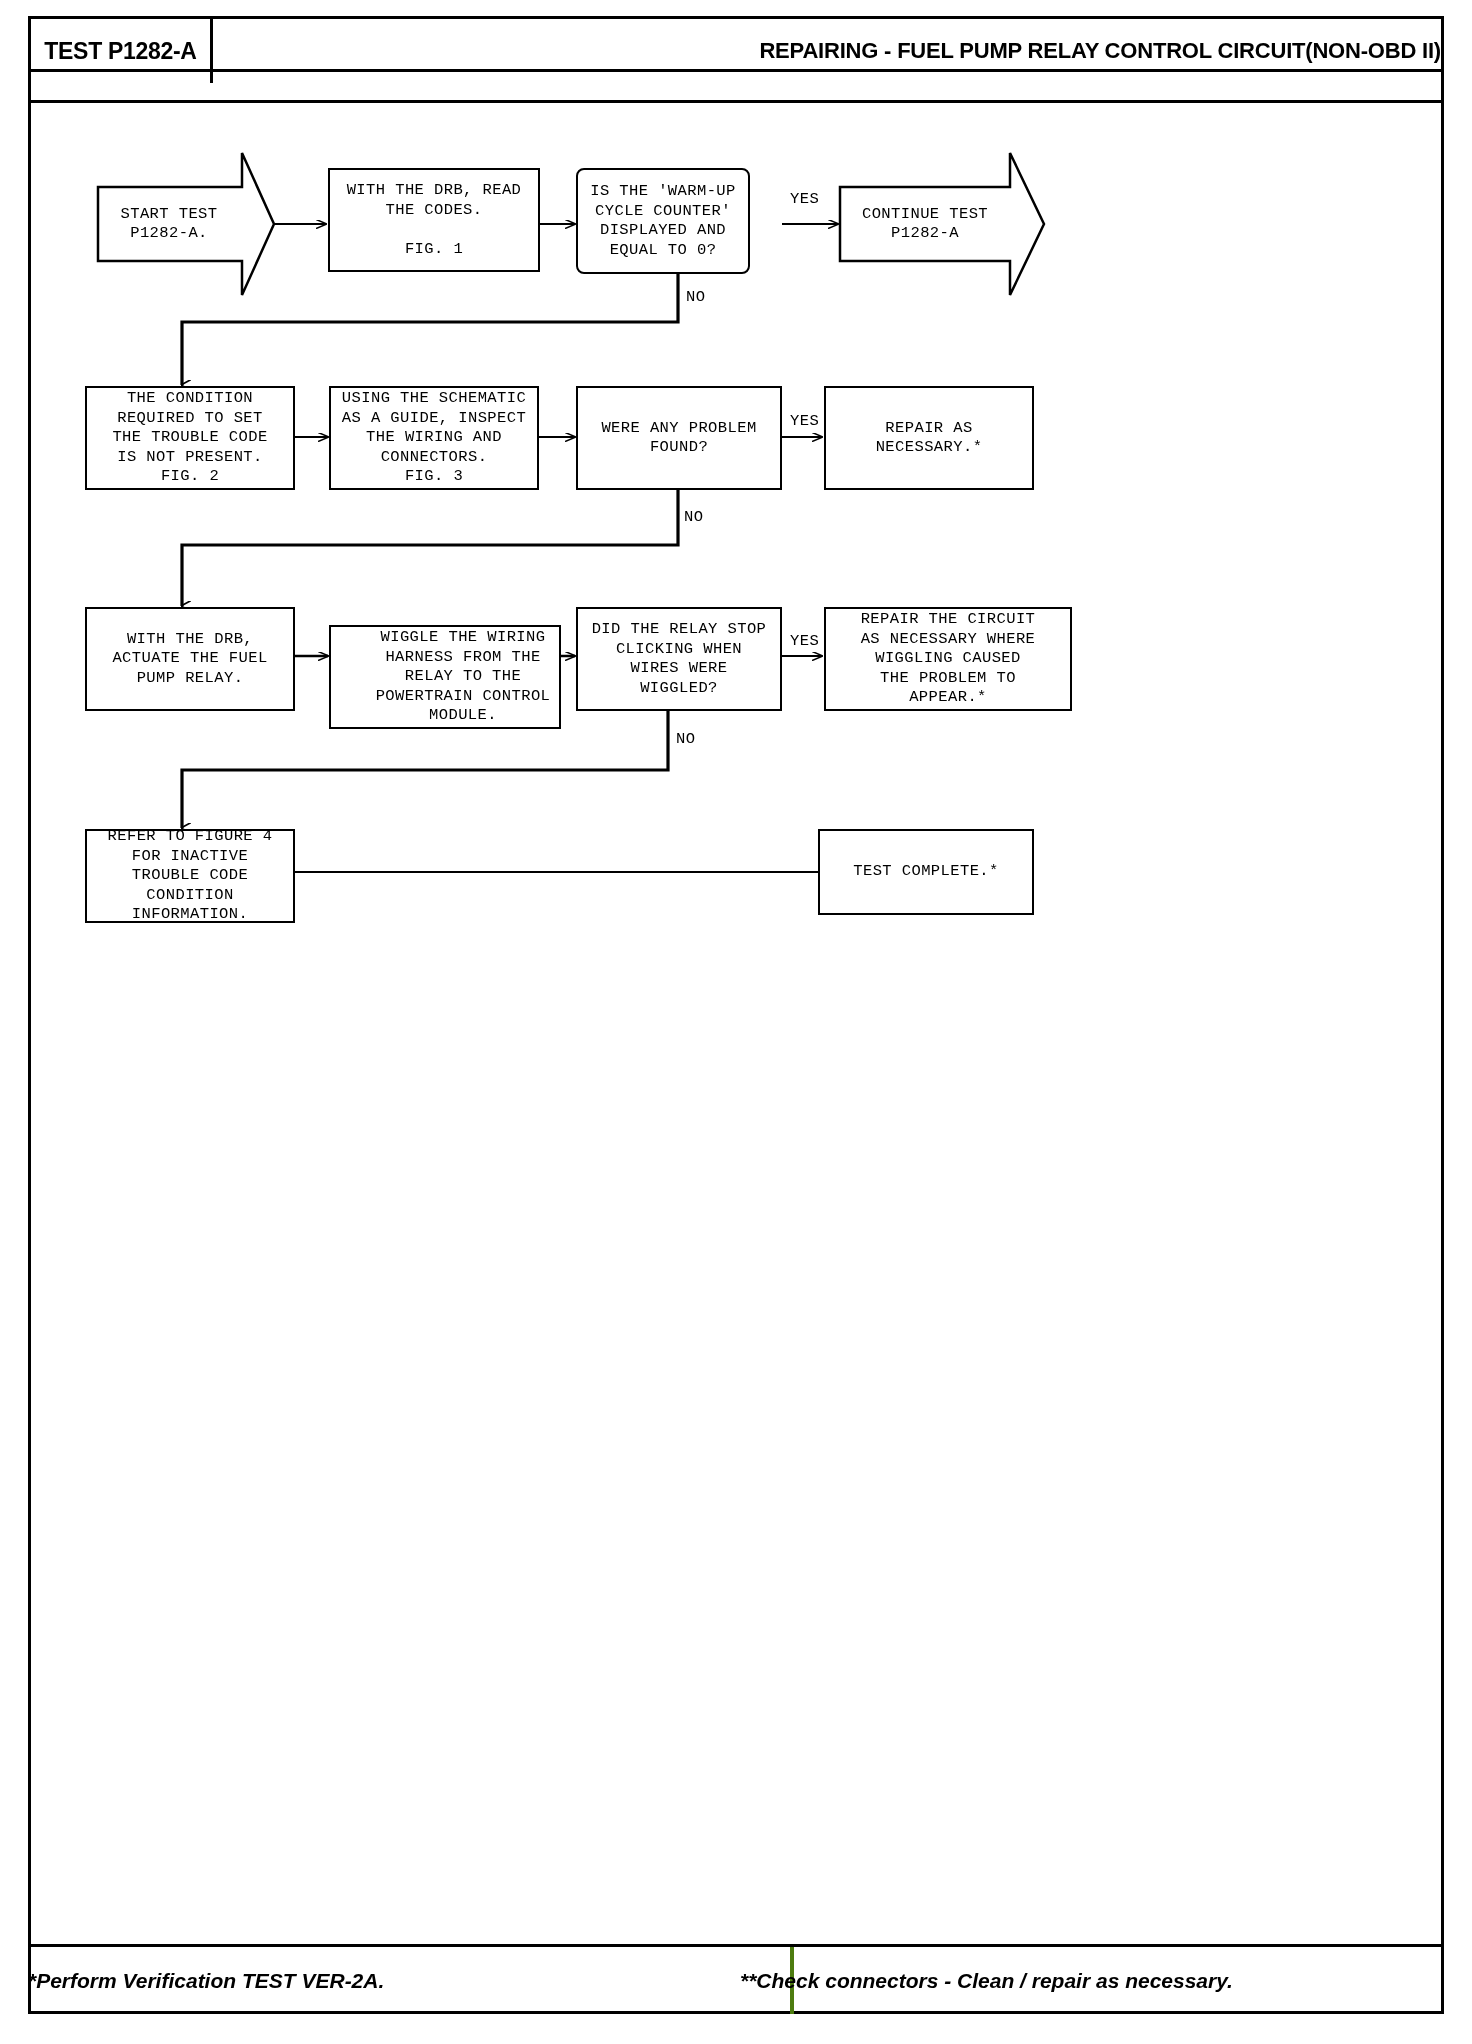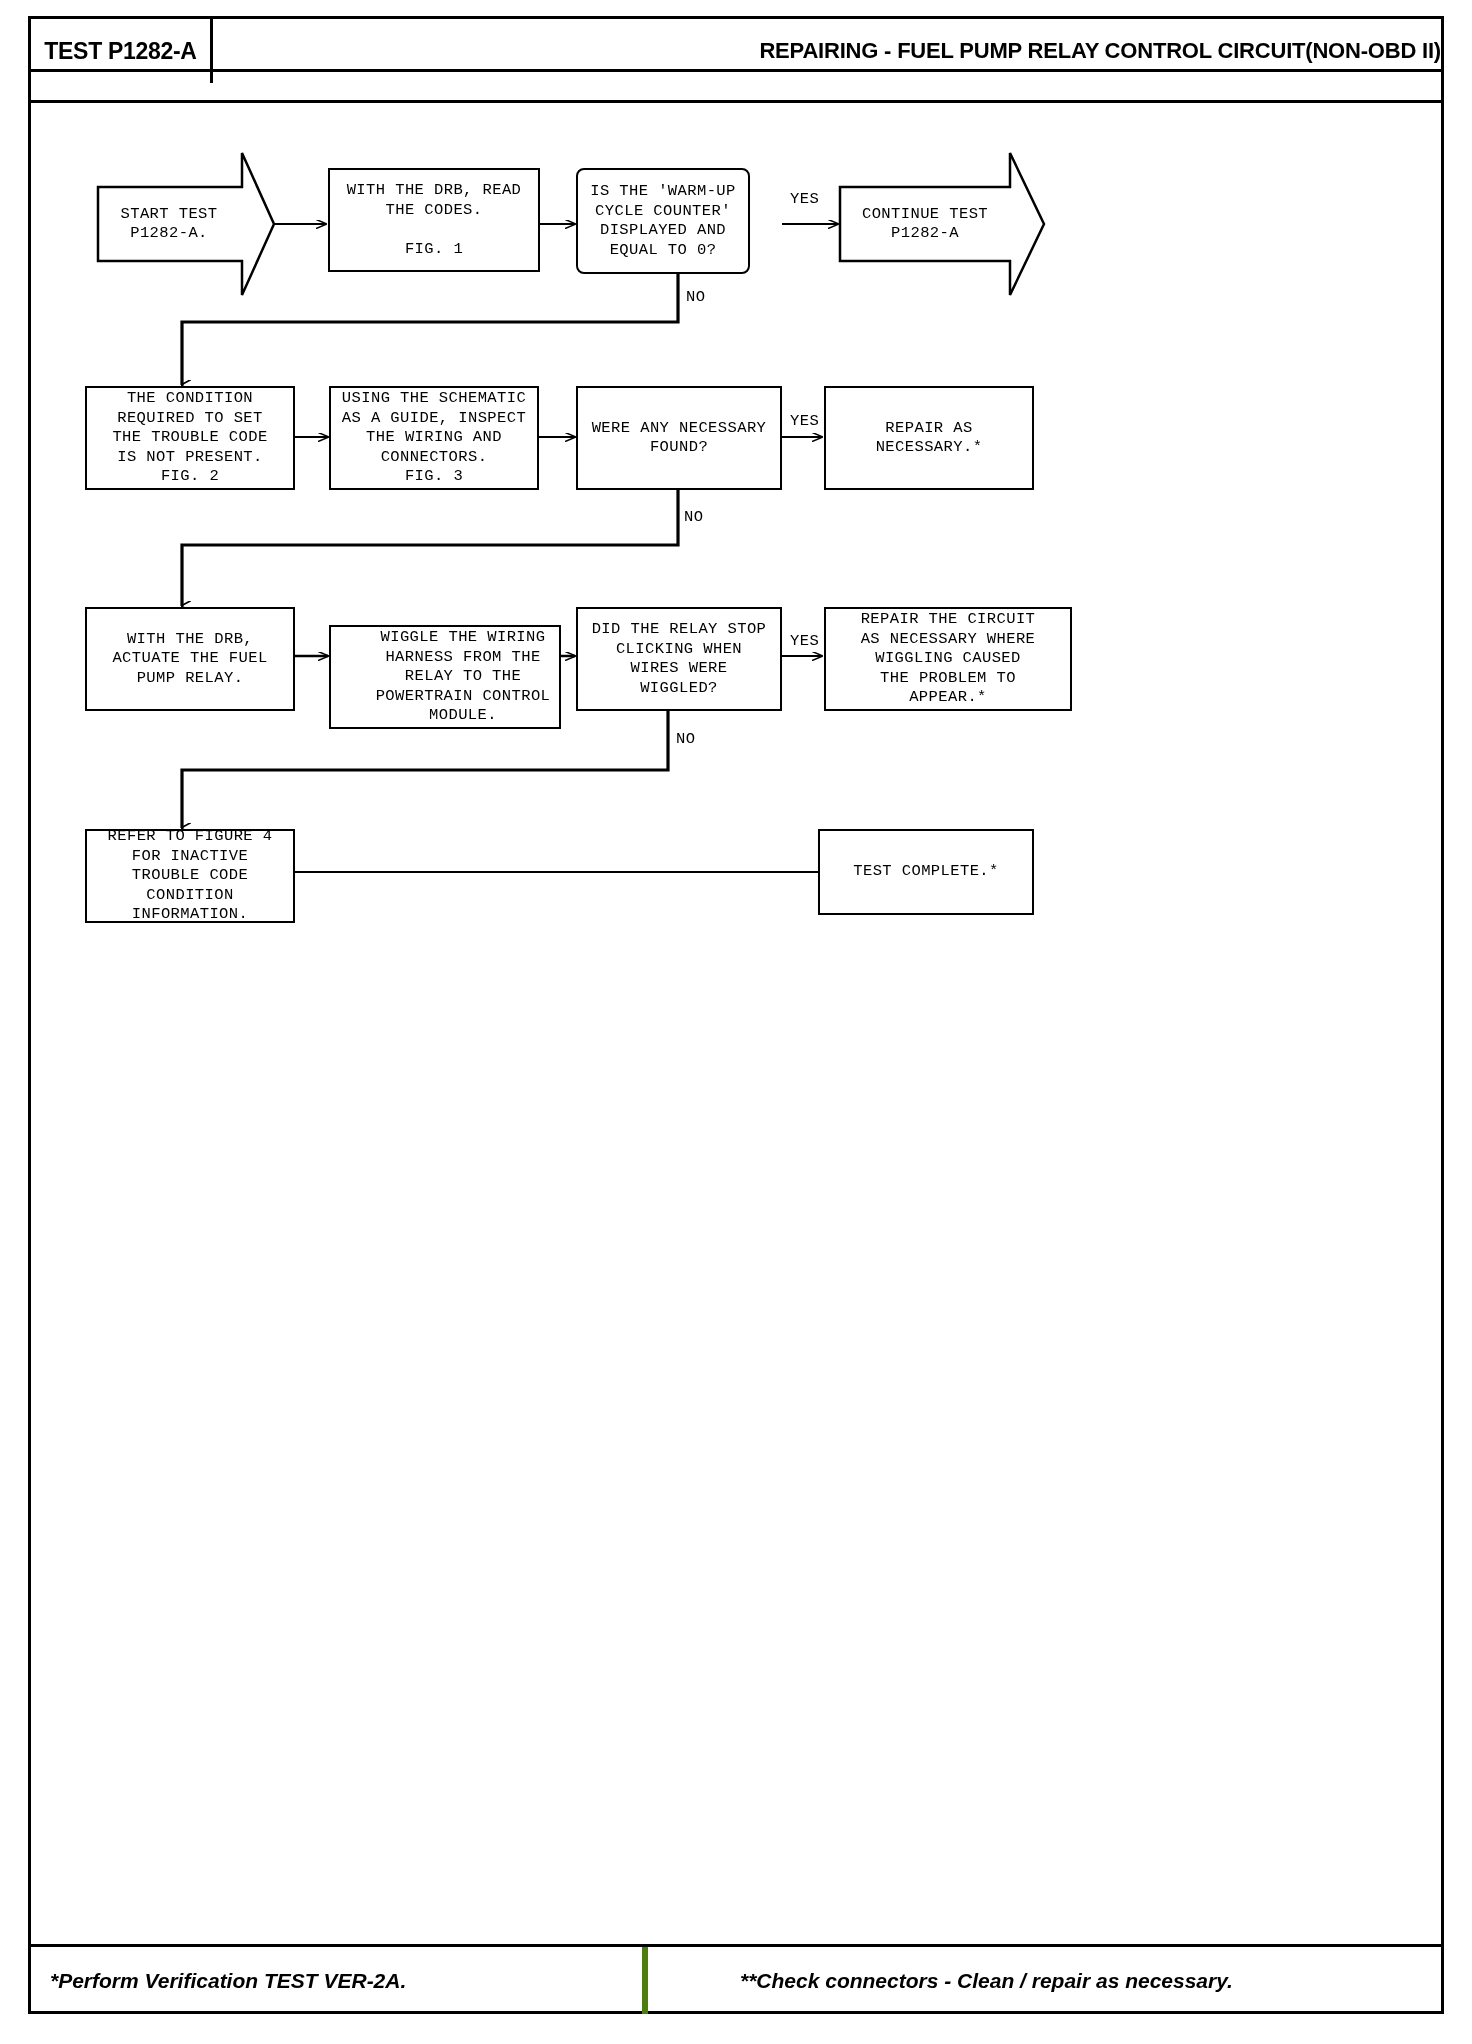--- a/index.html
+++ b/index.html
@@ -42,22 +42,22 @@
   }
 
   
   .footer-bar{
     position:absolute;left:28px;top:1944px;width:1416px;height:70px;
     border-top:3px solid #000;box-sizing:border-box;
   }
   .footer-left,.footer-right{
     position:absolute;top:0;height:67px;display:flex;align-items:center;
   }
-  .footer-left{left:0;width:620px;padding-left:22px;box-sizing:border-box;
-    border-right:6px solid #4d7c0f;}
+  .footer-left{left:0;width:766px;box-sizing:border-box;
+    border-right:4px solid #4d7c0f;}
   .footer-right{left:690px;right:0;padding-left:22px;box-sizing:border-box;}
   .footer-left span,.footer-right span{
     font-size:21px;font-weight:bold;font-style:italic;color:#000;
     font-family:"Liberation Sans",sans-serif;
   }
 
   
   #flow{position:absolute;left:0;top:0;width:1472px;height:2044px;}
 
   .node{
@@ -182,21 +182,21 @@
 
     <div class="node box" style="left:329px;top:386px;width:210px;height:104px;">
       <span>USING THE SCHEMATIC
 AS A GUIDE, INSPECT
 THE WIRING AND
 CONNECTORS.
 FIG. 3</span>
     </div>
 
     <div class="node box" style="left:576px;top:386px;width:206px;height:104px;">
-      <span>WERE ANY NECESSARY
+      <span>WERE ANY PROBLEM
 FOUND?</span>
     </div>
 
     <span class="edge-label" style="left:790px;top:412px;">YES</span>
 
     <div class="node box" style="left:824px;top:386px;width:210px;height:104px;">
       <span>REPAIR AS
 NECESSARY.*</span>
     </div>
 

